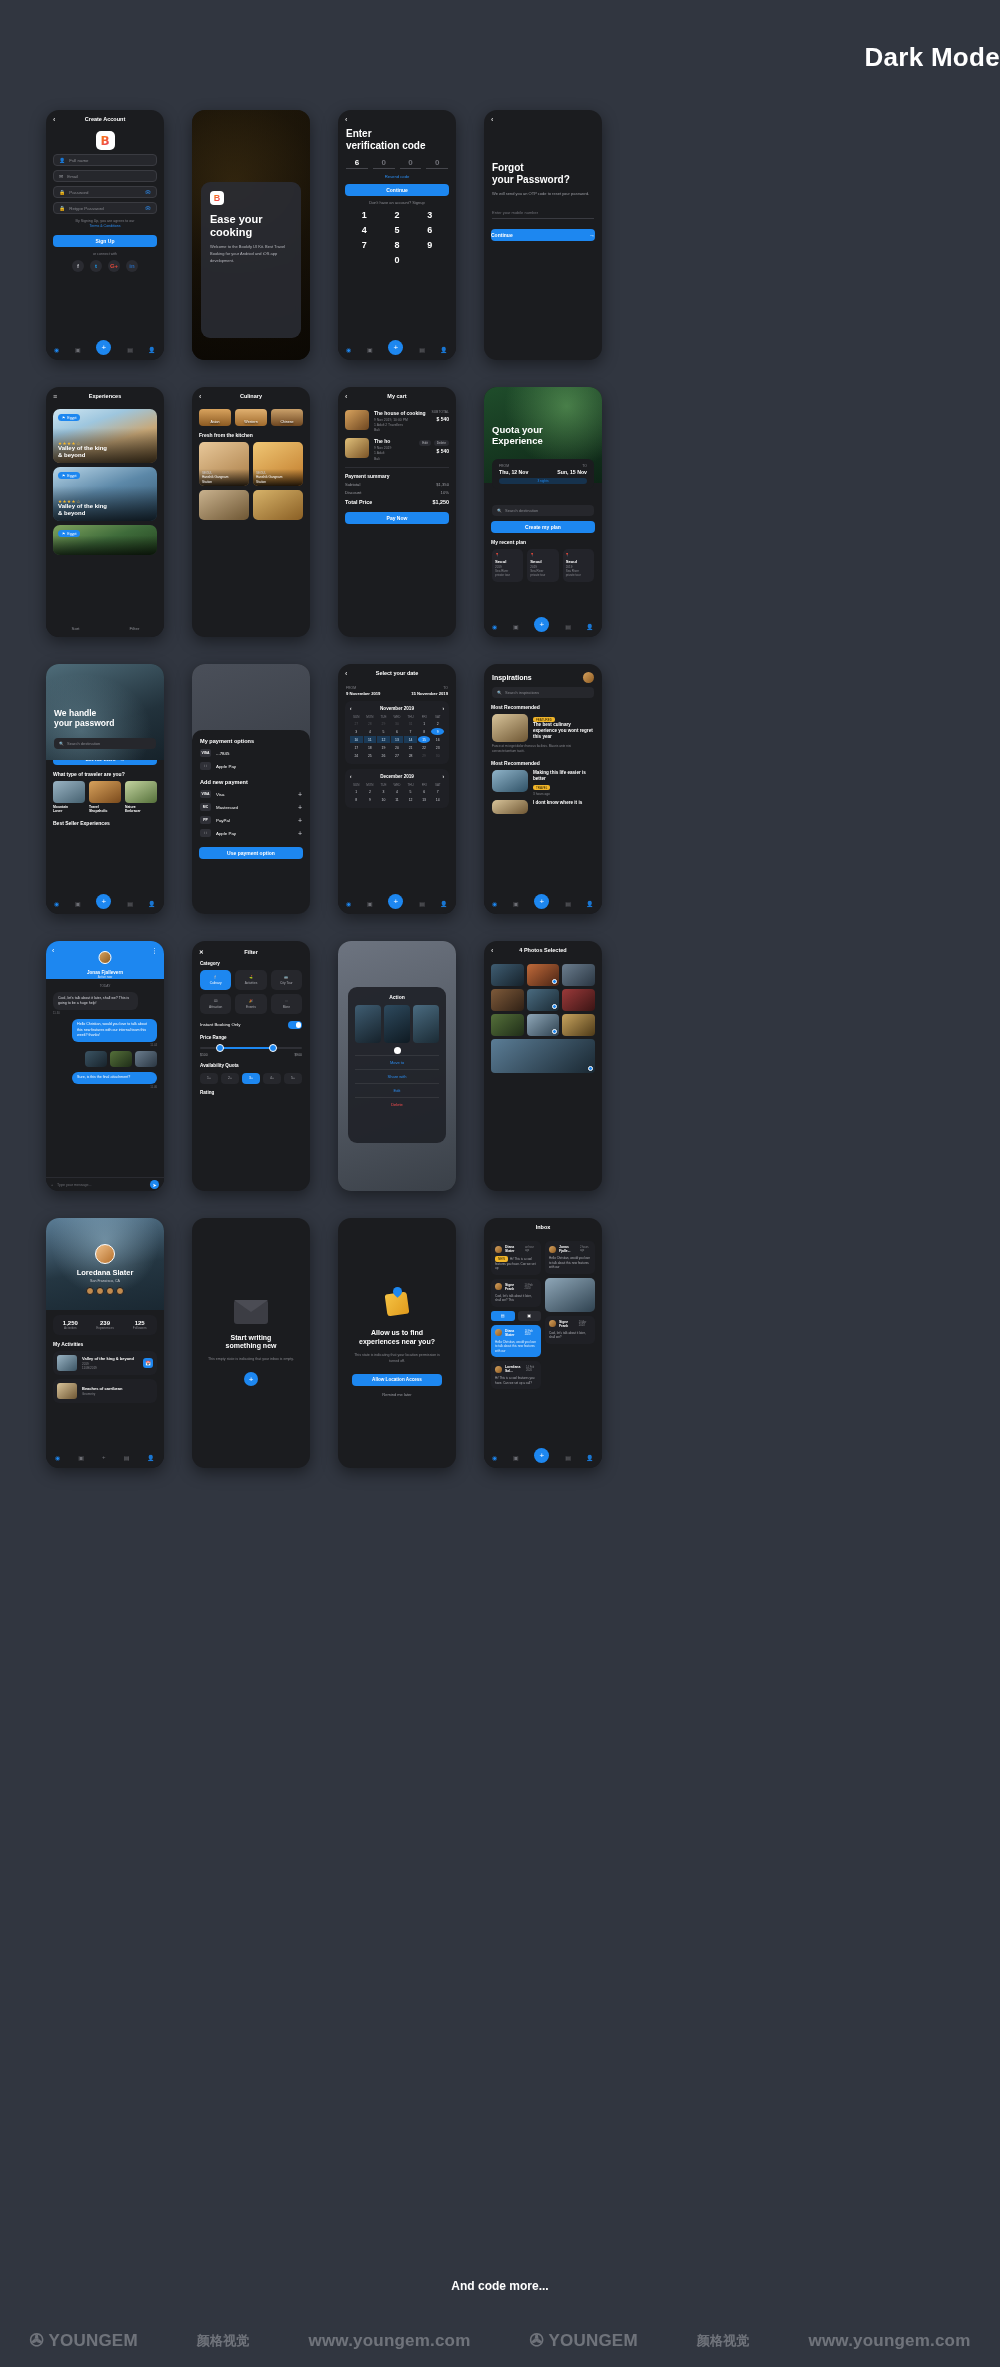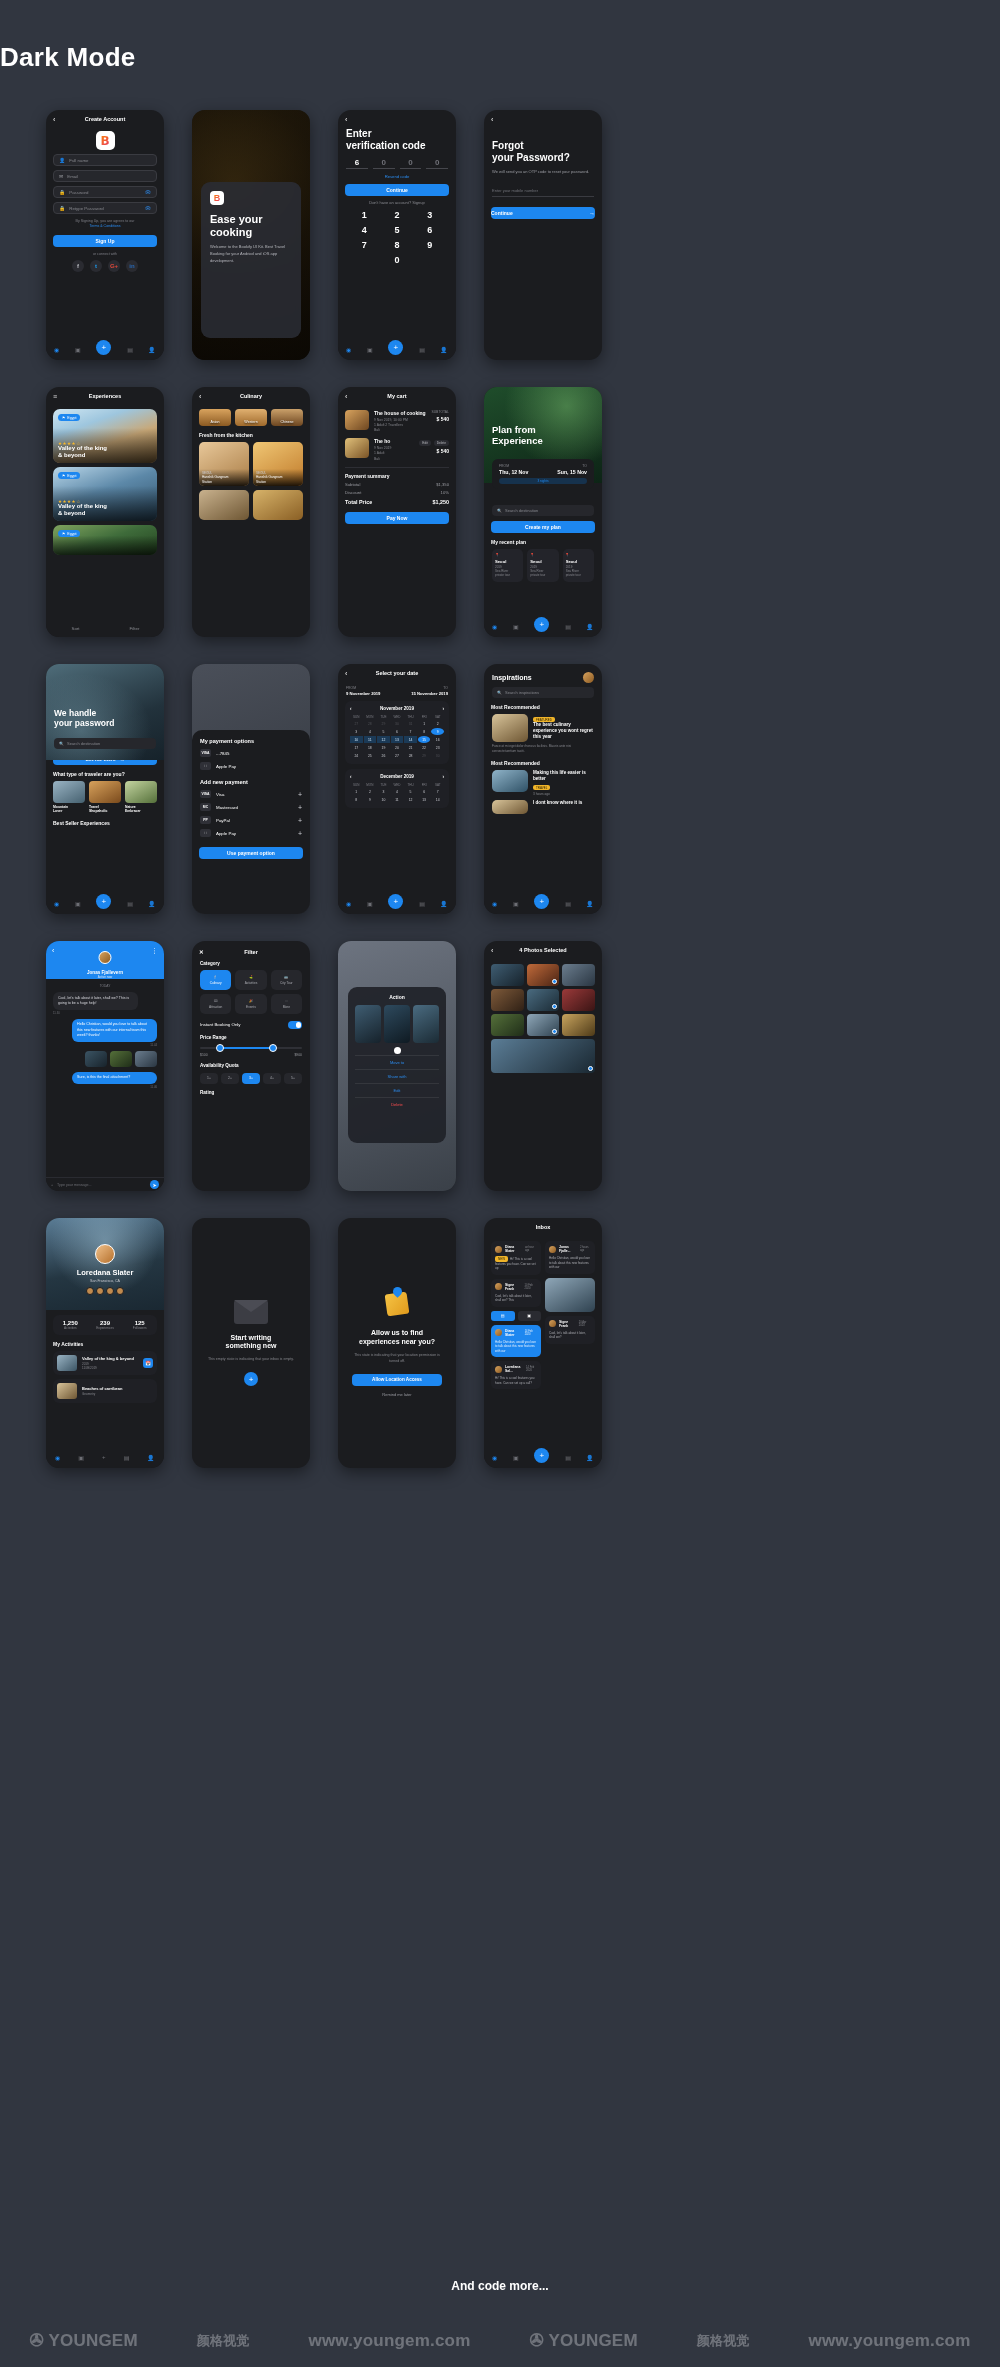--- a/index.html
+++ b/index.html
@@ -5,21 +5,21 @@
   * { box-sizing: border-box; margin: 0; padding: 0; }
   body {
     width: 1000px; height: 2367px;
     background: #313640;
     font-family: "Liberation Sans", sans-serif;
     color: #fff;
     overflow: hidden;
     position: relative;
   }
   .page-title {
-    text-align: left;
+    text-align: right;
     font-size: 26px;
     font-weight: bold;
     letter-spacing: .3px;
     padding-top: 42px;
     color: #ffffff;
   }
   .grid {
     position: absolute;
     left: 46px; top: 110px;
     width: 908px;
@@ -394,21 +394,21 @@
       <span class="fab">+</span>
       <span>▤</span>
       <span>👤</span>
     </div>
   </div>
 
   <div class="phone">
     <div class="nav">
         <span class="back">‹</span>
       </div>
-    <div class="big-h" style="margin-top:12px; white-space:pre-line">Forgot
+    <div class="big-h" style="margin-top:34px; white-space:pre-line">Forgot
 your Password?</div>
     <div class="par">We will send you an OTP code to reset your password.</div>
     <div style="margin:12px 8px 0;border-bottom:.5px solid #3a3b41;padding-bottom:3px;font-size:4px;color:#6f7077;">Enter your mobile number</div>
     <div class="btn-primary" style="margin-top:10px">
         <span>Continue</span>
         <span style="margin-left:auto;font-size:6px">→</span>
       </div>
   </div>
 
   <div class="phone">
@@ -520,21 +520,21 @@
       </div>
     <div class="srow total">
         <span>Total Price</span>
         <span>$1,250</span>
       </div>
     <div class="btn-primary" style="margin-top:7px">Pay Now</div>
   </div>
 
   <div class="phone">
     <div class="plan-hero"></div>
-    <div class="plan-h" style="white-space:pre-line">Plan from
+    <div class="plan-h" style="white-space:pre-line">Quota your
 Experience</div>
     <div class="datebox">
       <div class="lbl">
           <span>FROM</span>
           <span>TO</span>
         </div>
       <div class="val">
           <span>Thu, 12 Nov</span>
           <span>Sun, 15 Nov</span>
         </div>

